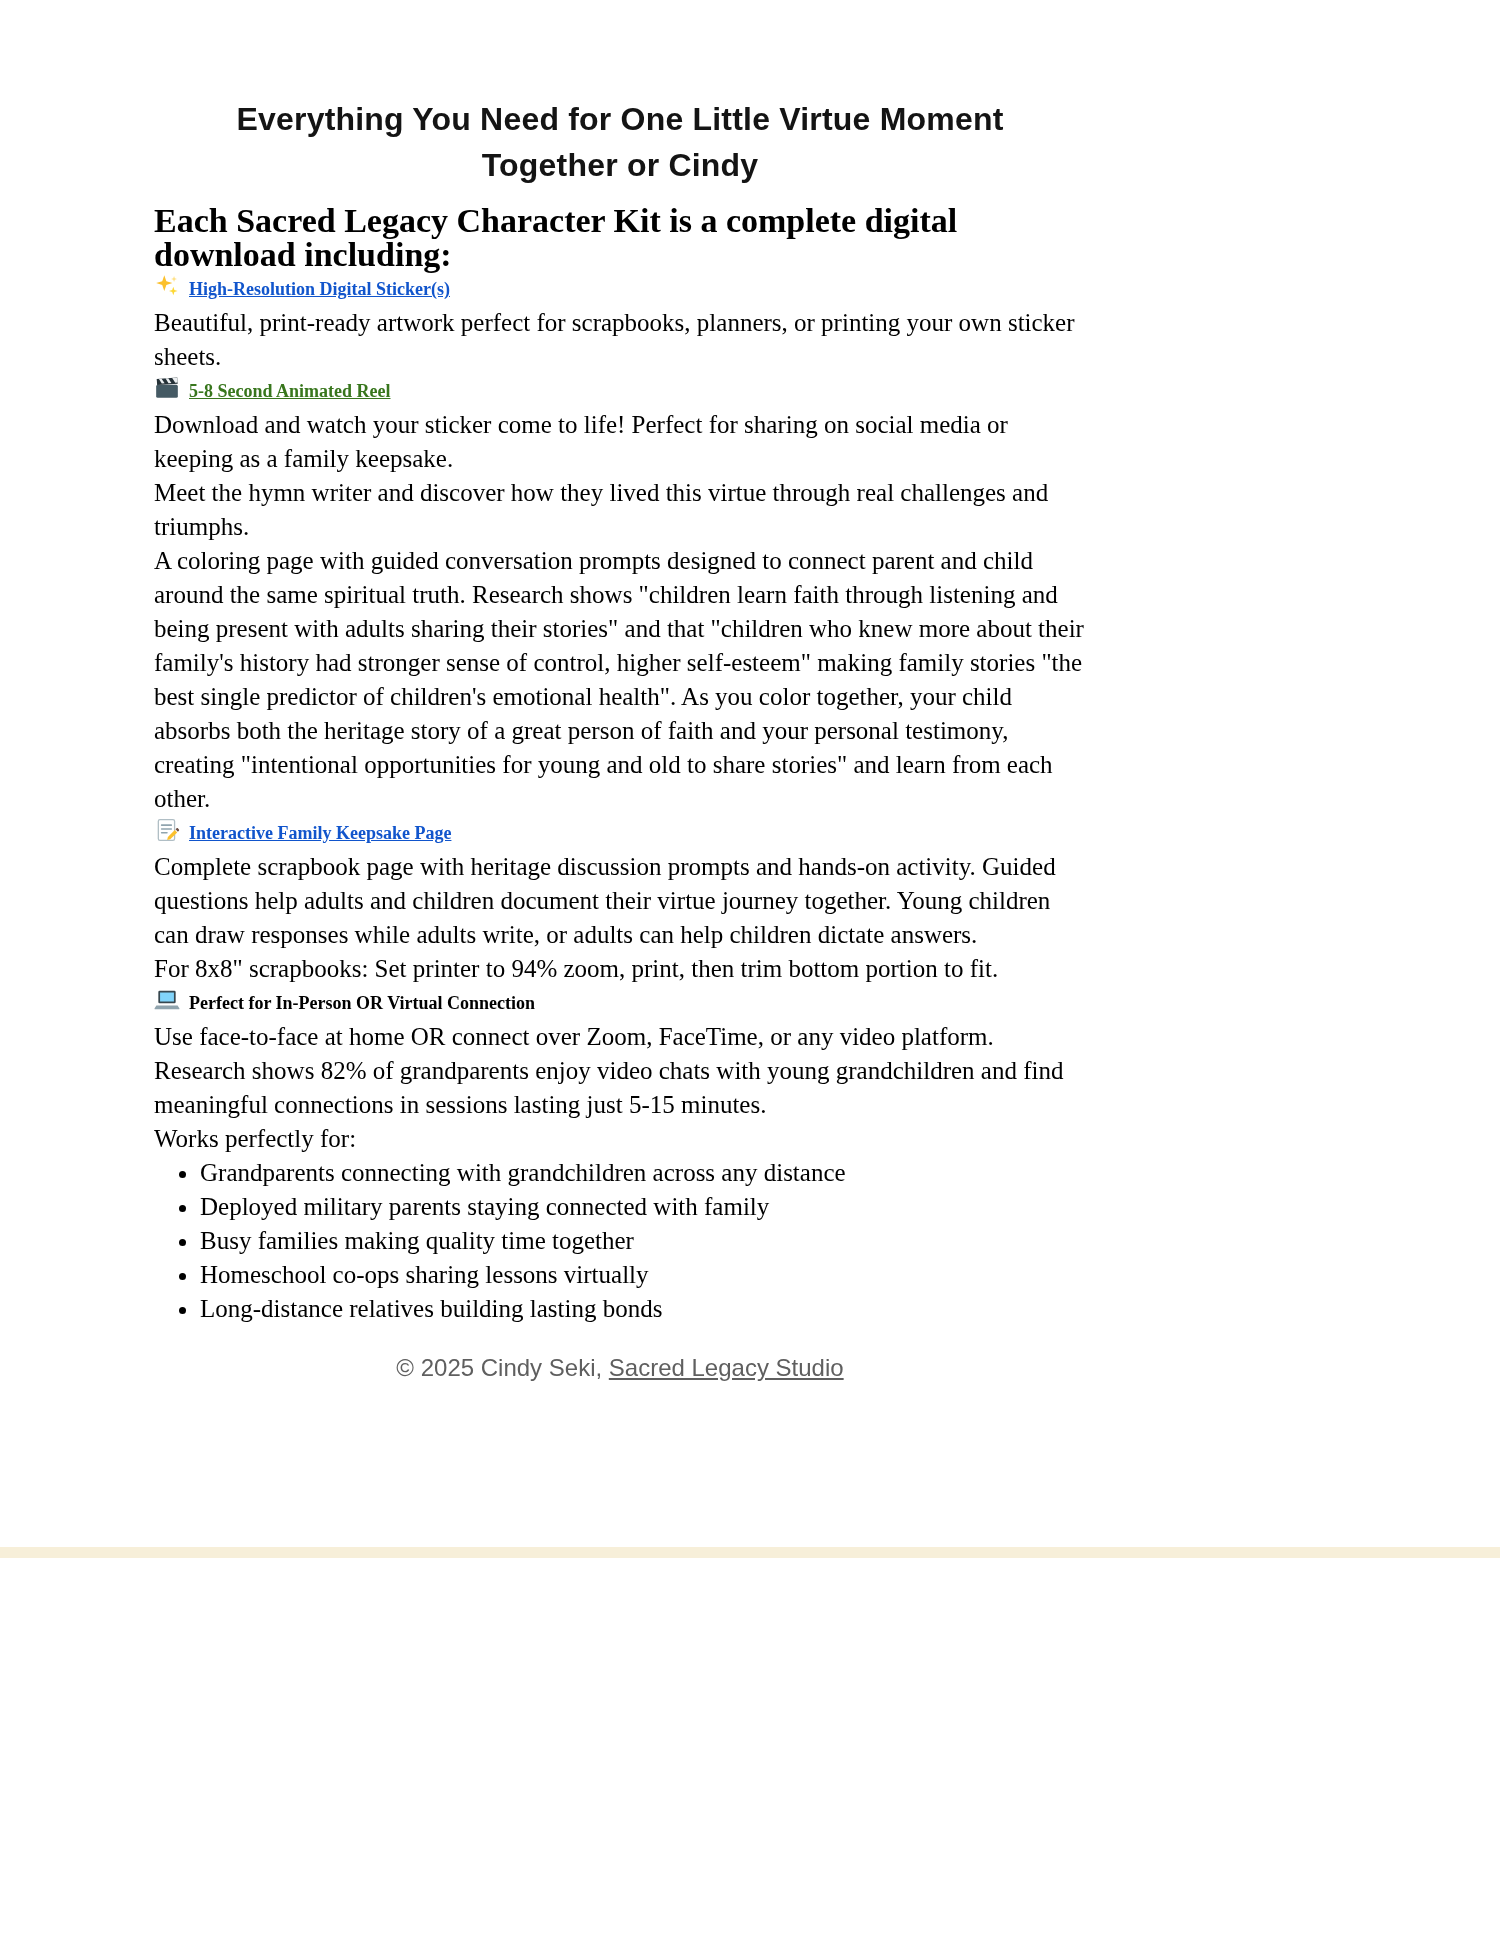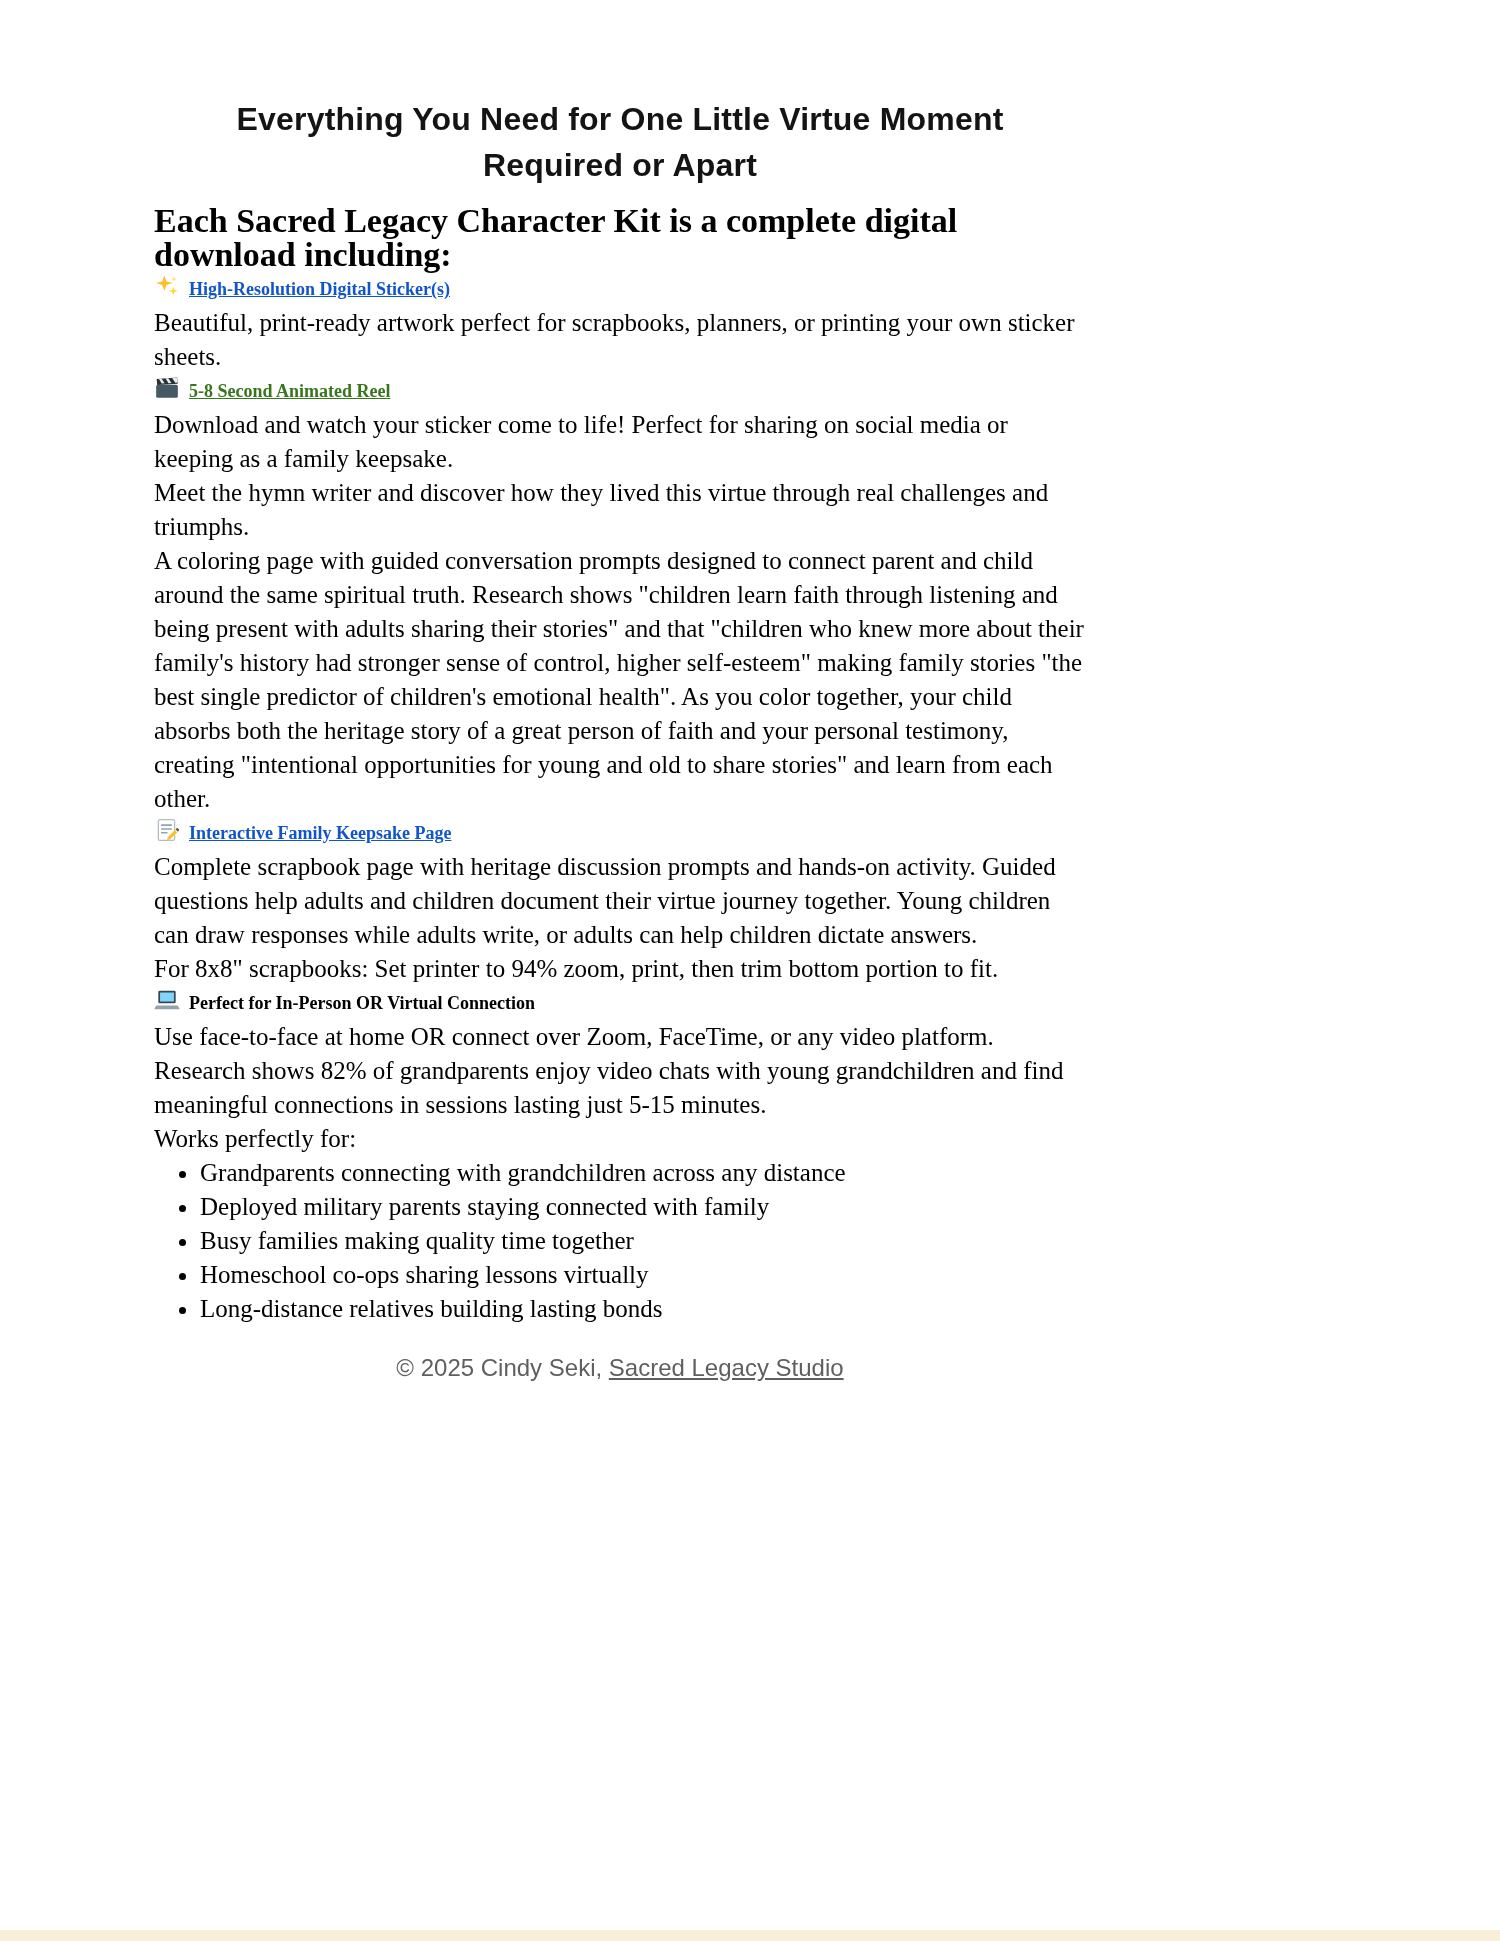--- a/index.html
+++ b/index.html
@@ -6,21 +6,21 @@
     --link-blue:#1155cc;
     --link-green:#38761d;
     --footer-gray:#5f5f5f;
     --strip:#f7efd9;
   }
   *{box-sizing:border-box;}
   html,body{margin:0;padding:0;background:#ffffff;}
   .page{
     position:relative;
     width:1500px;
-    height:1941px;
+    height:1558px;
     background:#ffffff;
     font-family:"Liberation Serif", serif;
     color:#000000;
     overflow:hidden;
   }
   .content{
     width:932px;
     margin-left:154px;
     padding-top:96px;
   }
@@ -102,21 +102,21 @@
   }
 </style>
 </head>
 <body>
 
 <div class="page">
   <main class="content">
 
     <h1 class="title">
       <span>Everything You Need for One Little Virtue Moment</span><br>
-      <span>Required or Apart</span>
+      <span>Together or Cindy</span>
     </h1>
 
     <p class="intro">Each Sacred Legacy Character Kit is a complete digital download including:</p>
 
     <div id="sections">
         <div class="section">
           <p class="section-heading"><span class="icon"><svg viewBox="0 0 24 24" width="26" height="26">
                 <path fill="#fbc02d" d="M9.5 2l1.9 5.6 5.6 1.7-5.6 1.7L9.5 16.6 7.6 11 2 9.3l5.6-1.7z"></path>
                 <path fill="#fdd835" d="M17.8 12.6l1 3 3 1-3 1-1 3-1-3-3-1 3-1z"></path>
                 <path fill="#ffe082" d="M18.5 2.8l.7 2 2 .7-2 .7-.7 2-.7-2-2-.7 2-.7z"></path>

